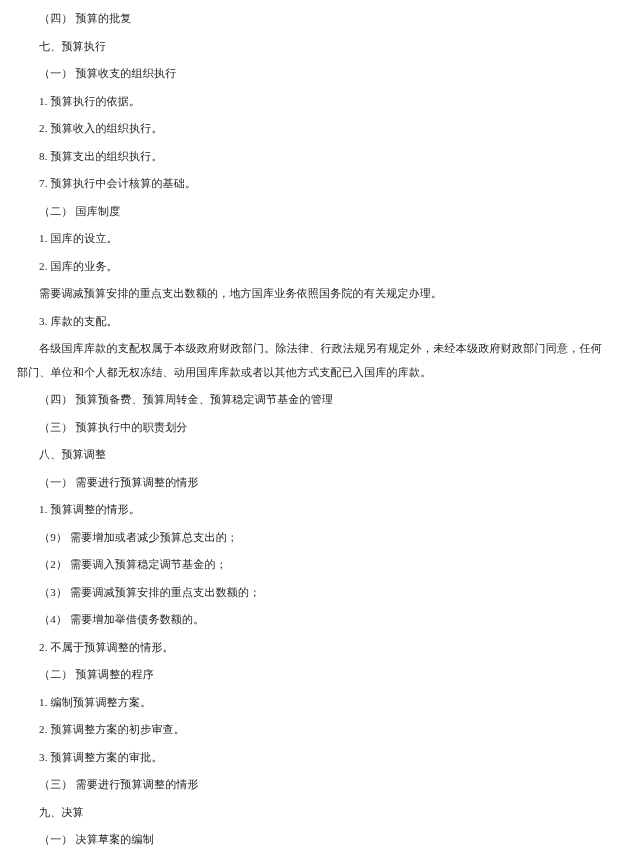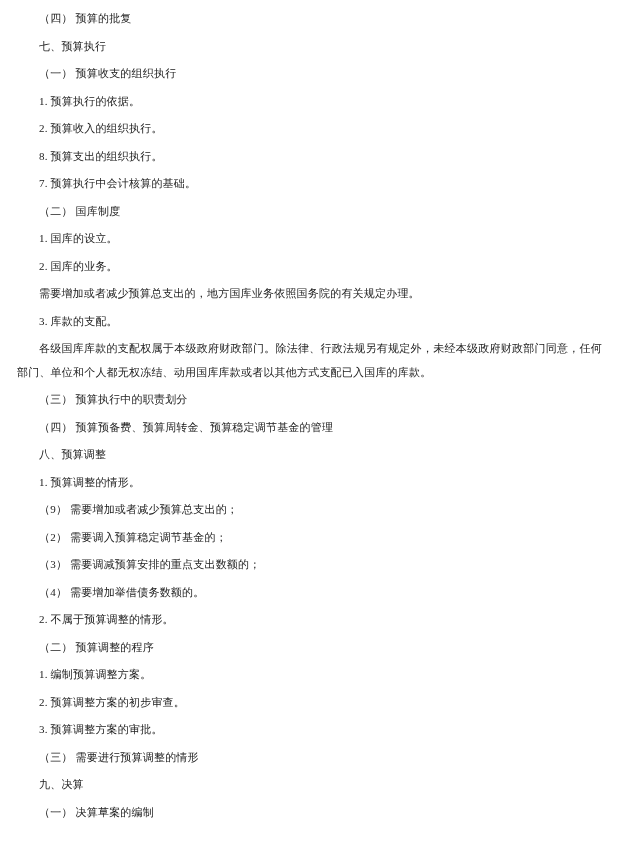--- a/index.html
+++ b/index.html
@@ -52,26 +52,27 @@
   <p class="item">（四） 预算的批复</p>
   <h2 class="heading">七、预算执行</h2>
   <p class="item">（一） 预算收支的组织执行</p>
   <p class="item">1. 预算执行的依据。</p>
   <p class="item">2. 预算收入的组织执行。</p>
   <p class="item">8. 预算支出的组织执行。</p>
   <p class="item">7. 预算执行中会计核算的基础。</p>
   <p class="item">（二） 国库制度</p>
   <p class="item">1. 国库的设立。</p>
   <p class="item">2. 国库的业务。</p>
-  <p class="para">需要增加或者减少预算总支出的，地方国库业务依照国务院的有关规定办理。</p>
+  <p class="para">需要调减预算安排的重点支出数额的，地方国库业务依照国务院的有关规定办理。</p>
   <p class="item">3. 库款的支配。</p>
   <p class="para">各级国库库款的支配权属于本级政府财政部门。除法律、行政法规另有规定外，未经本级政府财政部门同意，任何部门、单位和个人都无权冻结、动用国库库款或者以其他方式支配已入国库的库款。</p>
+  <p class="item">（四） 预算预备费、预算周转金、预算稳定调节基金的管理</p>
   <p class="item">（三） 预算执行中的职责划分</p>
-  <p class="item">（四） 预算预备费、预算周转金、预算稳定调节基金的管理</p>
   <h2 class="heading">八、预算调整</h2>
+  <p class="item">（一） 需要进行预算调整的情形</p>
   <p class="item">1. 预算调整的情形。</p>
   <p class="item">（9） 需要增加或者减少预算总支出的；</p>
   <p class="item">（2） 需要调入预算稳定调节基金的；</p>
   <p class="item">（3） 需要调减预算安排的重点支出数额的；</p>
   <p class="item">（4） 需要增加举借债务数额的。</p>
   <p class="item">2. 不属于预算调整的情形。</p>
   <p class="item">（二） 预算调整的程序</p>
   <p class="item">1. 编制预算调整方案。</p>
   <p class="item">2. 预算调整方案的初步审查。</p>
   <p class="item">3. 预算调整方案的审批。</p>

